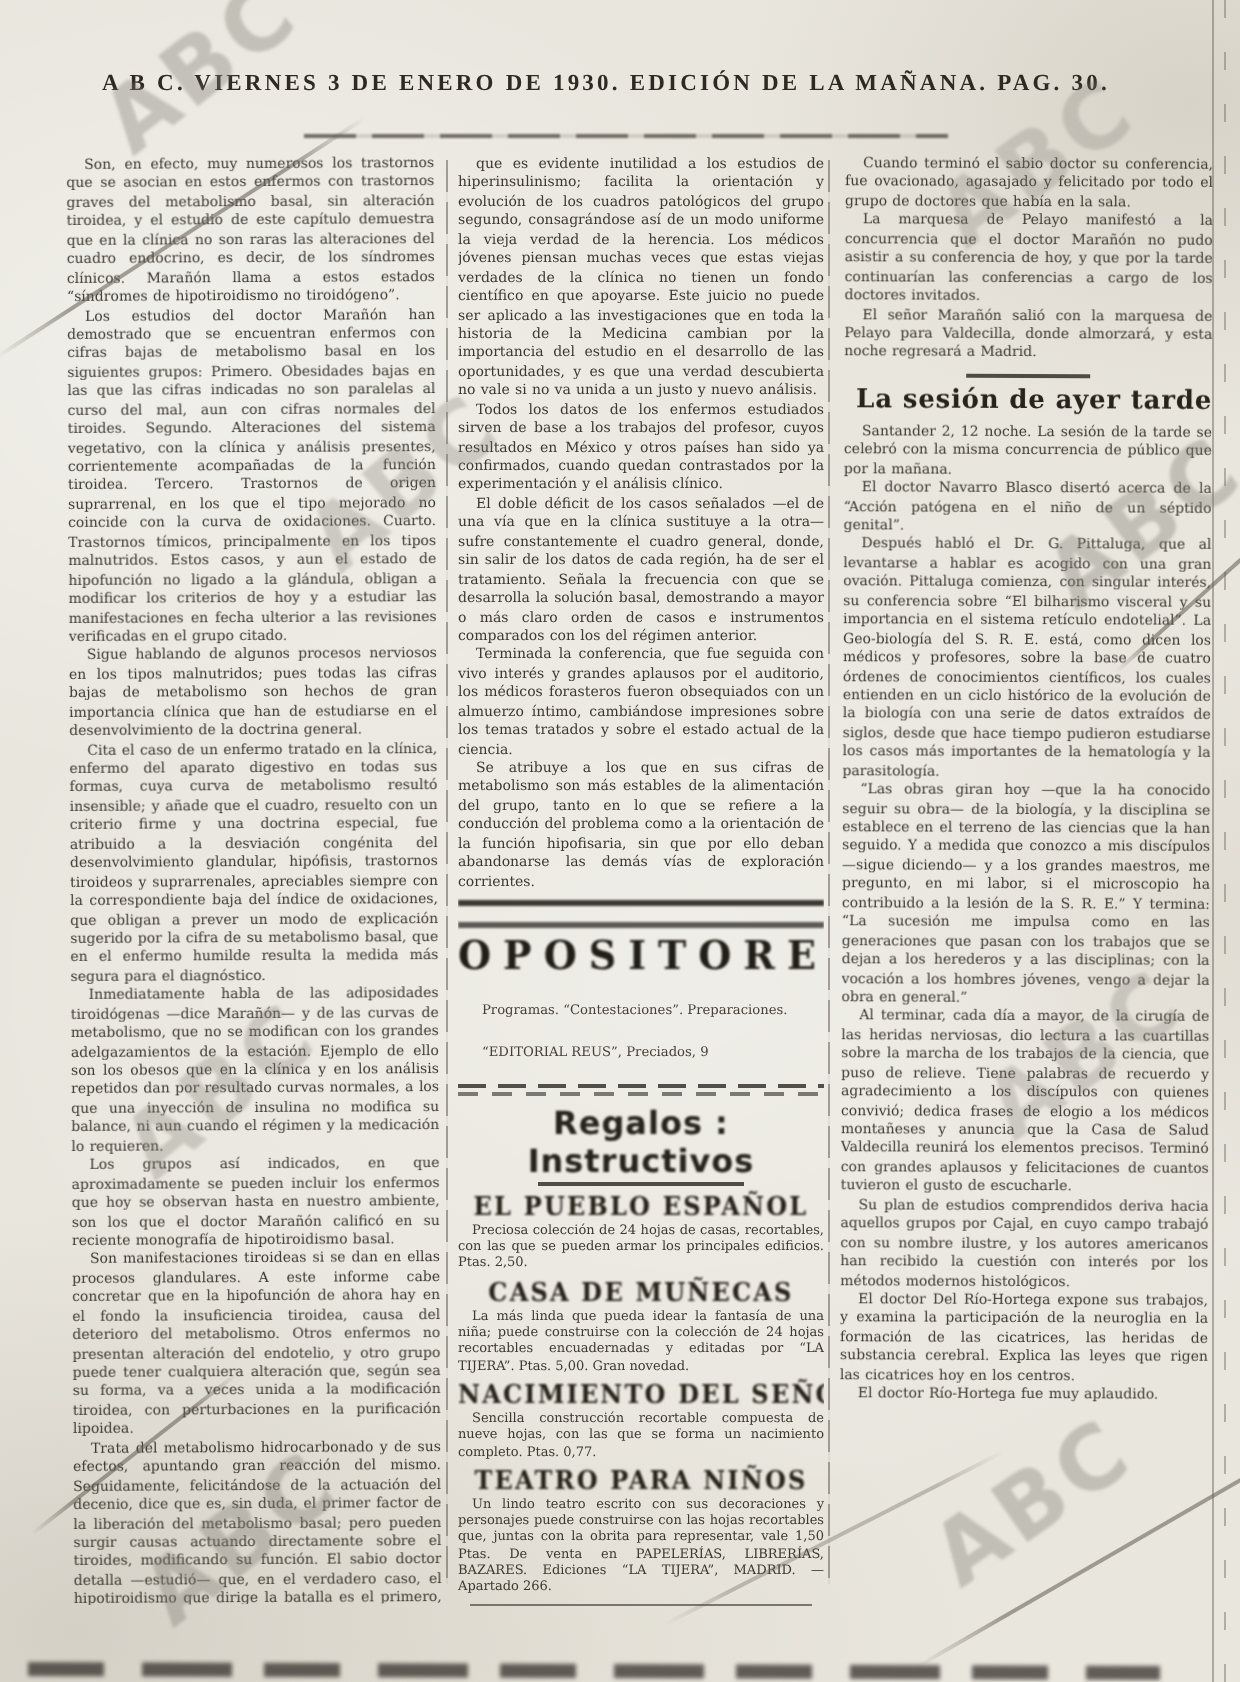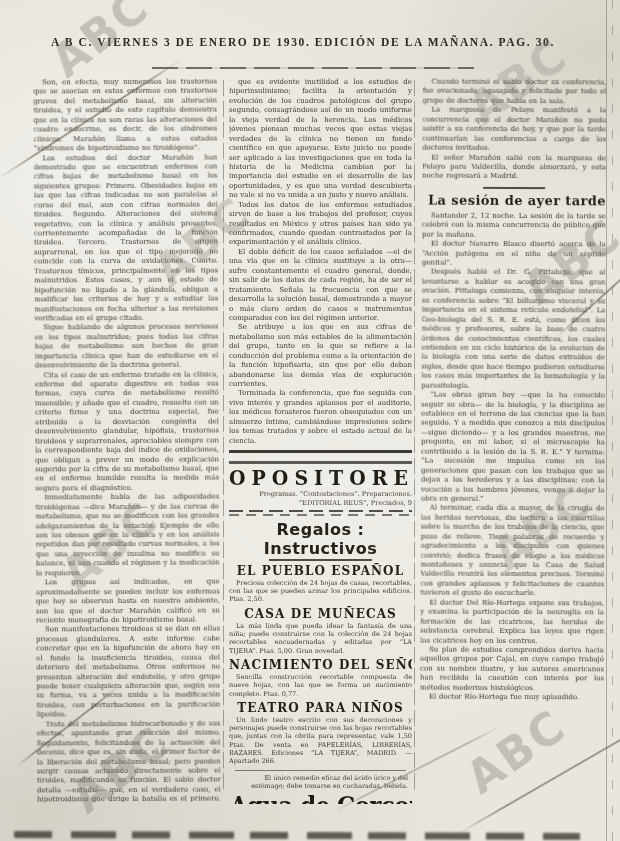--- a/index.html
+++ b/index.html
@@ -29,21 +29,21 @@
   .body-text p{margin:0;font-size:7px;line-height:1.35;text-align:justify;
     text-indent:9px;filter:blur(.32px);word-spacing:.4px;color:#3b372f;}
   .double-rule{height:8px;border-top:3px solid rgba(30,27,22,.85);
     border-bottom:3px solid rgba(30,27,22,.7);margin:4px 0 3px;filter:blur(.45px);}
   .dash-rule{height:6px;margin:3px 0 2px;filter:blur(.35px);
     background:repeating-linear-gradient(90deg,rgba(30,27,22,.75) 0 14px,transparent 14px 20px) top/100% 2px no-repeat,
                repeating-linear-gradient(90deg,rgba(30,27,22,.55) 0 10px,transparent 10px 17px) bottom/100% 2px no-repeat;}
   .opositores-title{font-family:"DejaVu Serif",serif;font-weight:bold;font-size:19px;
     letter-spacing:6px;text-align:center;color:#211d17;filter:blur(.45px);
     margin:2px 0 1px;transform:scaleY(1.05);white-space:nowrap;}
-  .opositores-sub{font-size:6.6px;text-align:right;line-height:1.3;filter:blur(.32px);color:#453f37;margin:0;}
+  .opositores-sub{font-size:6.6px;text-align:left;line-height:1.3;filter:blur(.32px);color:#453f37;margin:12px;}
   .regalos-title{font-family:"DejaVu Sans",sans-serif;font-weight:bold;font-size:16px;
     text-align:center;color:#26221c;filter:blur(.42px);margin:4px 0 1px;letter-spacing:.5px;}
   .regalos-underline{width:56%;height:1.5px;background:rgba(40,36,30,.8);margin:0 auto 2px;filter:blur(.3px);}
   .ad-item-title{font-family:"DejaVu Serif",serif;font-weight:bold;font-size:12px;
     letter-spacing:1.1px;text-align:center;color:#262219;filter:blur(.4px);
     margin:3px 0 1px;transform:scaleY(1.08);white-space:nowrap;}
   .ad-item-body{margin:0;font-size:6.5px;line-height:1.28;text-align:justify;
     text-indent:7px;filter:blur(.3px);color:#3d3930;}
   .thin-rule{height:1px;background:rgba(50,46,38,.6);margin:4px 6px 3px;filter:blur(.3px);}
   .corconte-lead{font-size:6.4px;line-height:1.3;text-align:right;filter:blur(.3px);
@@ -114,22 +114,22 @@
       <p>Los grupos así indicados, en que aproximadamente se pueden incluir los enfermos que hoy se observan hasta en nuestro ambiente, son los que el doctor Marañón calificó en su reciente monografía de hipotiroidismo basal.</p>
       <p>Son manifestaciones tiroideas si se dan en ellas procesos glandulares. A este informe cabe concretar que en la hipofunción de ahora hay en el fondo la insuficiencia tiroidea, causa del deterioro del metabolismo. Otros enfermos no presentan alteración del endotelio, y otro grupo puede tener cualquiera alteración que, según sea su forma, va a veces unida a la modificación tiroidea, con perturbaciones en la purificación lipoidea.</p>
       <p>Trata del metabolismo hidrocarbonado y de sus efectos, apuntando gran reacción del mismo. Seguidamente, felicitándose de la actuación del decenio, dice que es, sin duda, el primer factor de la liberación del metabolismo basal; pero pueden surgir causas actuando directamente sobre el tiroides, modificando su función. El sabio doctor detalla —estudió— que, en el verdadero caso, el hipotiroidismo que dirige la batalla es el primero, en el metabolismo basal, el general en el avance. La simplificación de uno de ellos trae como consecuencia el déficit del otro.</p>
     </div>
 
   <div class="col col-mid">
     <div class="body-text">
         <p>que es evidente inutilidad a los estudios de hiperinsulinismo; facilita la orientación y evolución de los cuadros patológicos del grupo segundo, consagrándose así de un modo uniforme la vieja verdad de la herencia. Los médicos jóvenes piensan muchas veces que estas viejas verdades de la clínica no tienen un fondo científico en que apoyarse. Este juicio no puede ser aplicado a las investigaciones que en toda la historia de la Medicina cambian por la importancia del estudio en el desarrollo de las oportunidades, y es que una verdad descubierta no vale si no va unida a un justo y nuevo análisis.</p>
         <p>Todos los datos de los enfermos estudiados sirven de base a los trabajos del profesor, cuyos resultados en México y otros países han sido ya confirmados, cuando quedan contrastados por la experimentación y el análisis clínico.</p>
         <p>El doble déficit de los casos señalados —el de una vía que en la clínica sustituye a la otra— sufre constantemente el cuadro general, donde, sin salir de los datos de cada región, ha de ser el tratamiento. Señala la frecuencia con que se desarrolla la solución basal, demostrando a mayor o más claro orden de casos e instrumentos comparados con los del régimen anterior.</p>
+        <p>Terminada la conferencia, que fue seguida con vivo interés y grandes aplausos por el auditorio, los médicos forasteros fueron obsequiados con un almuerzo íntimo, cambiándose impresiones sobre los temas tratados y sobre el estado actual de la ciencia.</p>
         <p>Se atribuye a los que en sus cifras de metabolismo son más estables de la alimentación del grupo, tanto en lo que se refiere a la conducción del problema como a la orientación de la función hipofisaria, sin que por ello deban abandonarse las demás vías de exploración corrientes.</p>
-        <p>Terminada la conferencia, que fue seguida con vivo interés y grandes aplausos por el auditorio, los médicos forasteros fueron obsequiados con un almuerzo íntimo, cambiándose impresiones sobre los temas tratados y sobre el estado actual de la ciencia.</p>
       </div>
 
     <div class="double-rule"></div>
 
     <div class="opositores-title">OPOSITORES</div>
     <p class="opositores-sub">Programas. “Contestaciones”. Preparaciones.</p>
     <p class="opositores-sub">“EDITORIAL REUS”, Preciados, 9</p>
 
     <div class="dash-rule"></div>
 
@@ -162,22 +162,22 @@
 
     <div class="short-rule"></div>
     <div class="section-headline">La sesión de ayer tarde</div>
 
     <div class="body-text">
         <p>Santander 2, 12 noche. La sesión de la tarde se celebró con la misma concurrencia de público que por la mañana.</p>
         <p>El doctor Navarro Blasco disertó acerca de la “Acción patógena en el niño de un séptido genital”.</p>
         <p>Después habló el Dr. G. Pittaluga, que al levantarse a hablar es acogido con una gran ovación. Pittaluga comienza, con singular interés, su conferencia sobre “El bilharismo visceral y su importancia en el sistema retículo endotelial”. La Geo-biología del S. R. E. está, como dicen los médicos y profesores, sobre la base de cuatro órdenes de conocimientos científicos, los cuales entienden en un ciclo histórico de la evolución de la biología con una serie de datos extraídos de siglos, desde que hace tiempo pudieron estudiarse los casos más importantes de la hematología y la parasitología.</p>
         <p>“Las obras giran hoy —que la ha conocido seguir su obra— de la biología, y la disciplina se establece en el terreno de las ciencias que la han seguido. Y a medida que conozco a mis discípulos —sigue diciendo— y a los grandes maestros, me pregunto, en mi labor, si el microscopio ha contribuido a la lesión de la S. R. E.” Y termina: “La sucesión me impulsa como en las generaciones que pasan con los trabajos que se dejan a los herederos y a las disciplinas; con la vocación a los hombres jóvenes, vengo a dejar la obra en general.”</p>
         <p>Al terminar, cada día a mayor, de la cirugía de las heridas nerviosas, dio lectura a las cuartillas sobre la marcha de los trabajos de la ciencia, que puso de relieve. Tiene palabras de recuerdo y agradecimiento a los discípulos con quienes convivió; dedica frases de elogio a los médicos montañeses y anuncia que la Casa de Salud Valdecilla reunirá los elementos precisos. Terminó con grandes aplausos y felicitaciones de cuantos tuvieron el gusto de escucharle.</p>
+        <p>Su plan de estudios comprendidos deriva hacia aquellos grupos por Cajal, en cuyo campo trabajó con su nombre ilustre, y los autores americanos han recibido la cuestión con interés por los métodos modernos histológicos.</p>
         <p>El doctor Del Río-Hortega expone sus trabajos, y examina la participación de la neuroglia en la formación de las cicatrices, las heridas de substancia cerebral. Explica las leyes que rigen las cicatrices hoy en los centros.</p>
-        <p>Su plan de estudios comprendidos deriva hacia aquellos grupos por Cajal, en cuyo campo trabajó con su nombre ilustre, y los autores americanos han recibido la cuestión con interés por los métodos modernos histológicos.</p>
         <p>El doctor Río-Hortega fue muy aplaudido.</p>
       </div>
   </div>
 
   <div class="page-edge"></div>
   <div class="edge-dash"></div>
   <div class="bottom-tear"></div>
 </div>
 
 </body></html>

